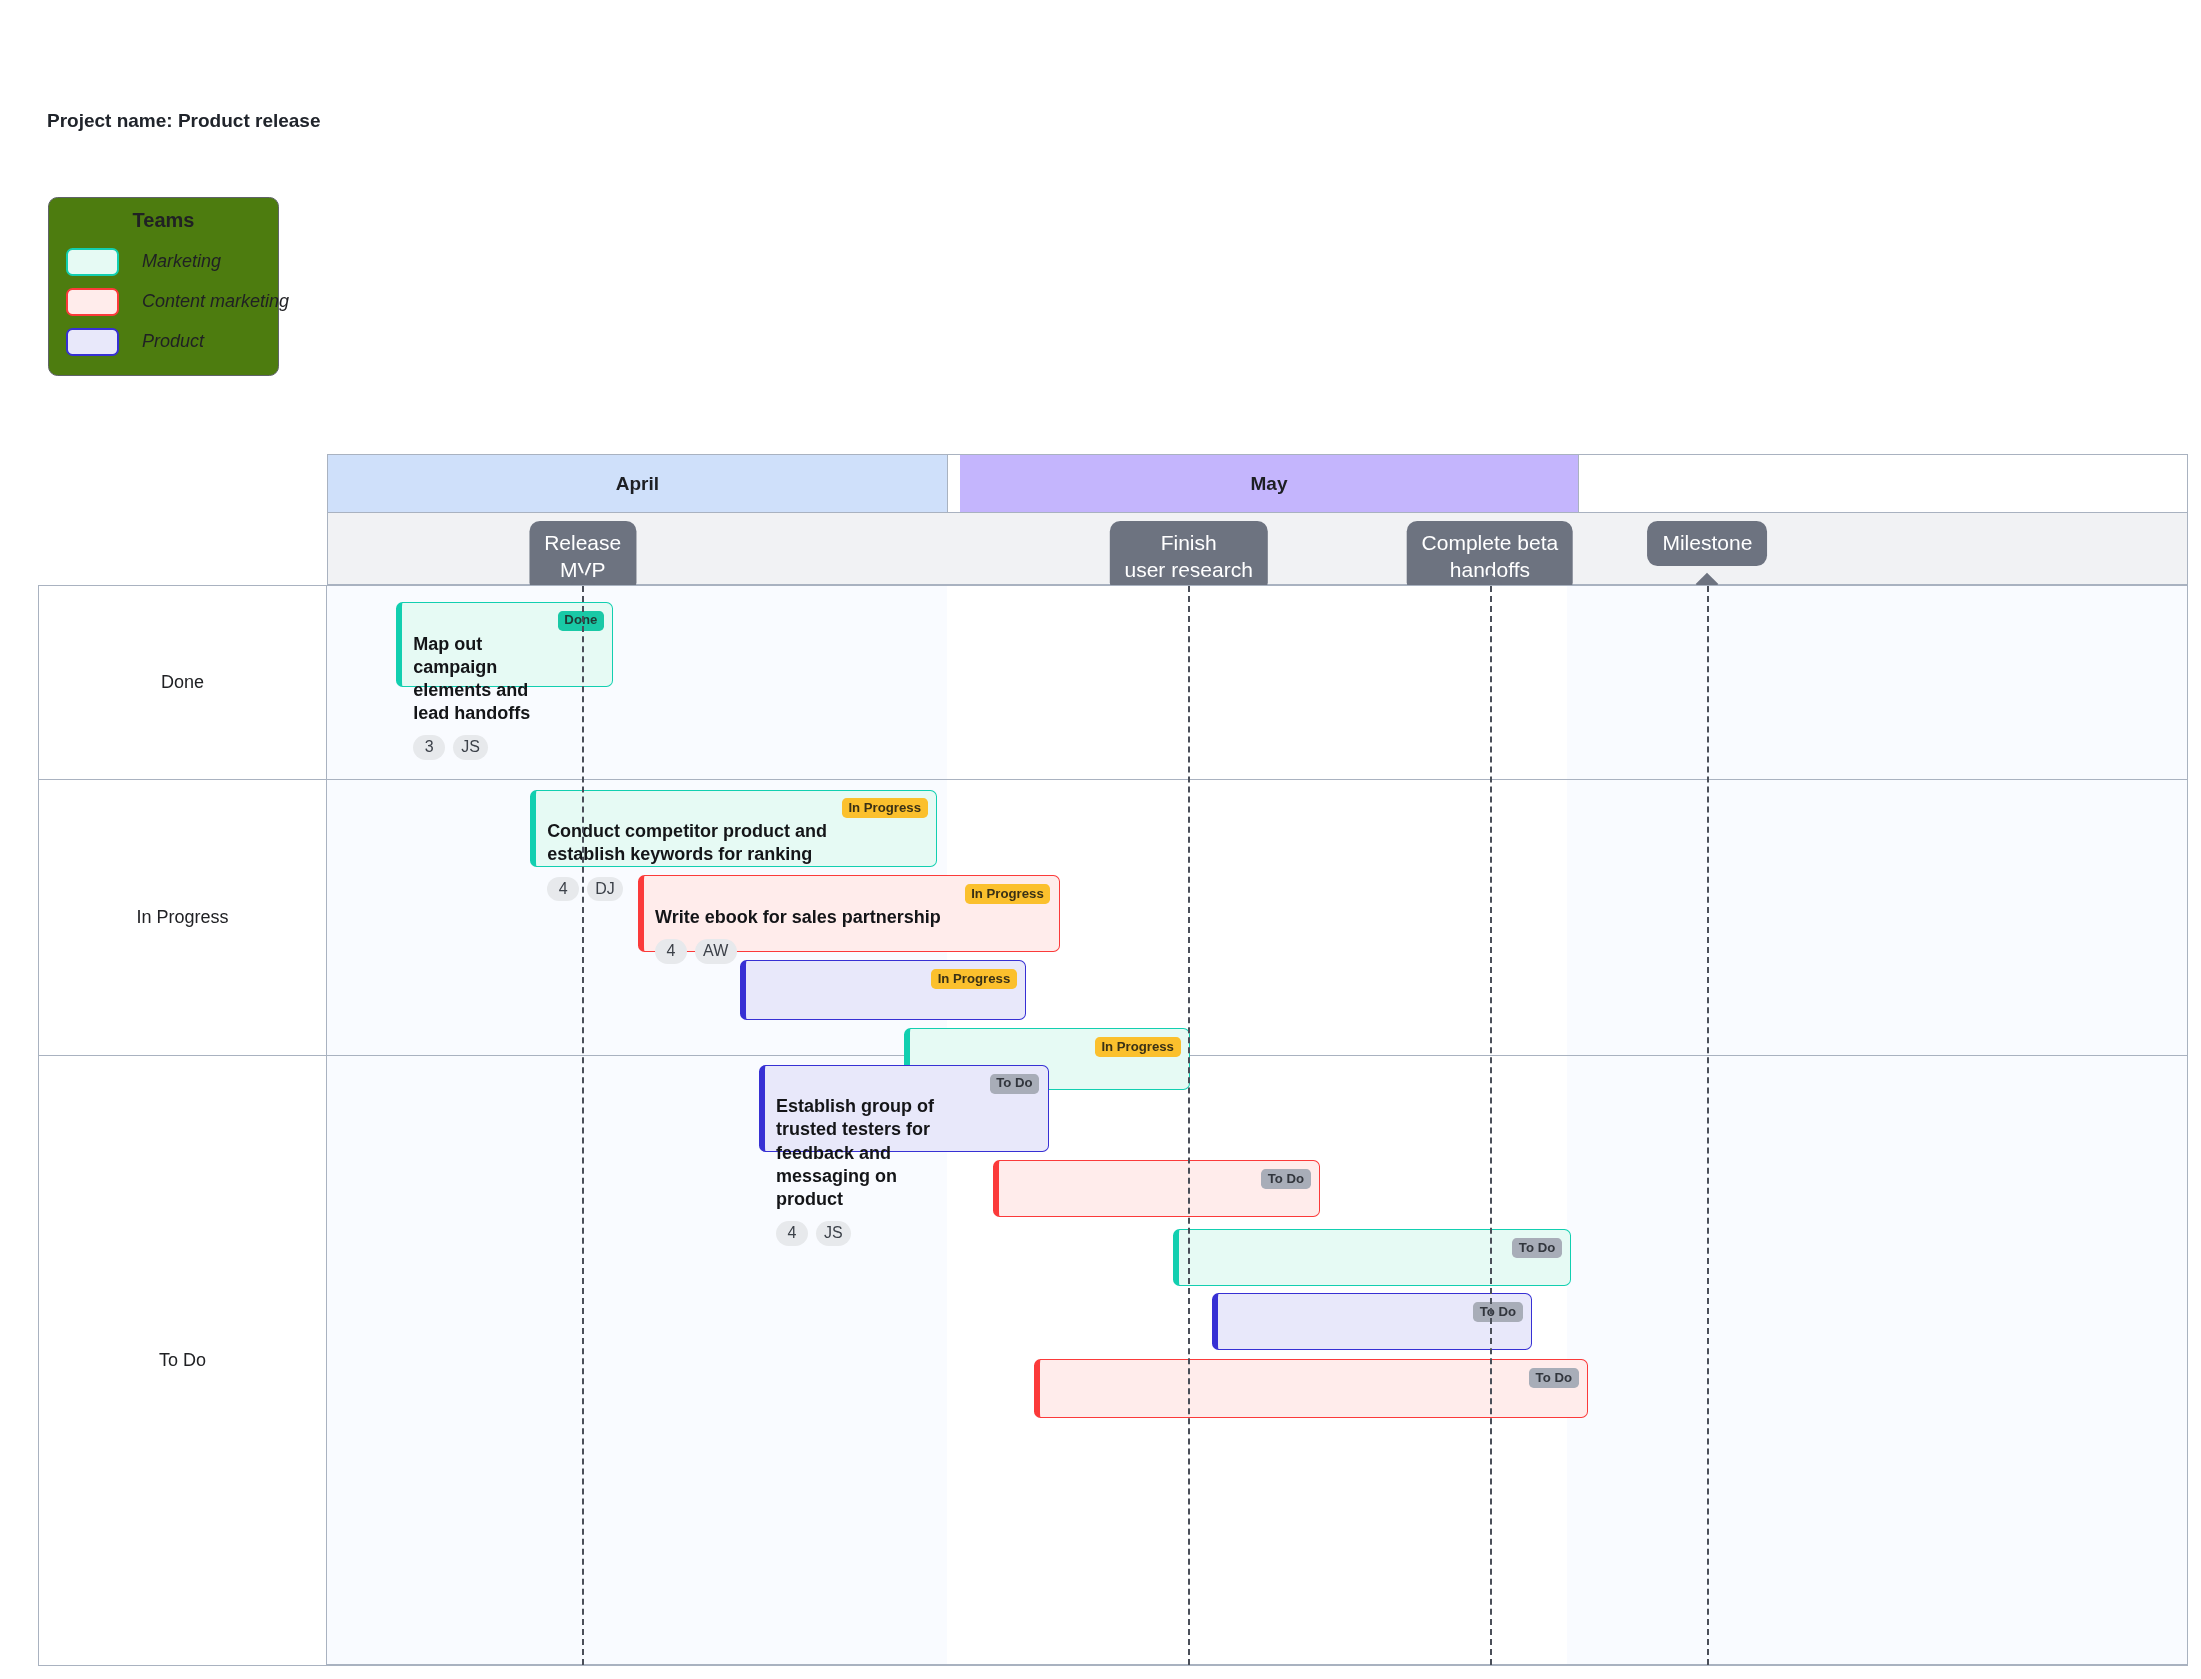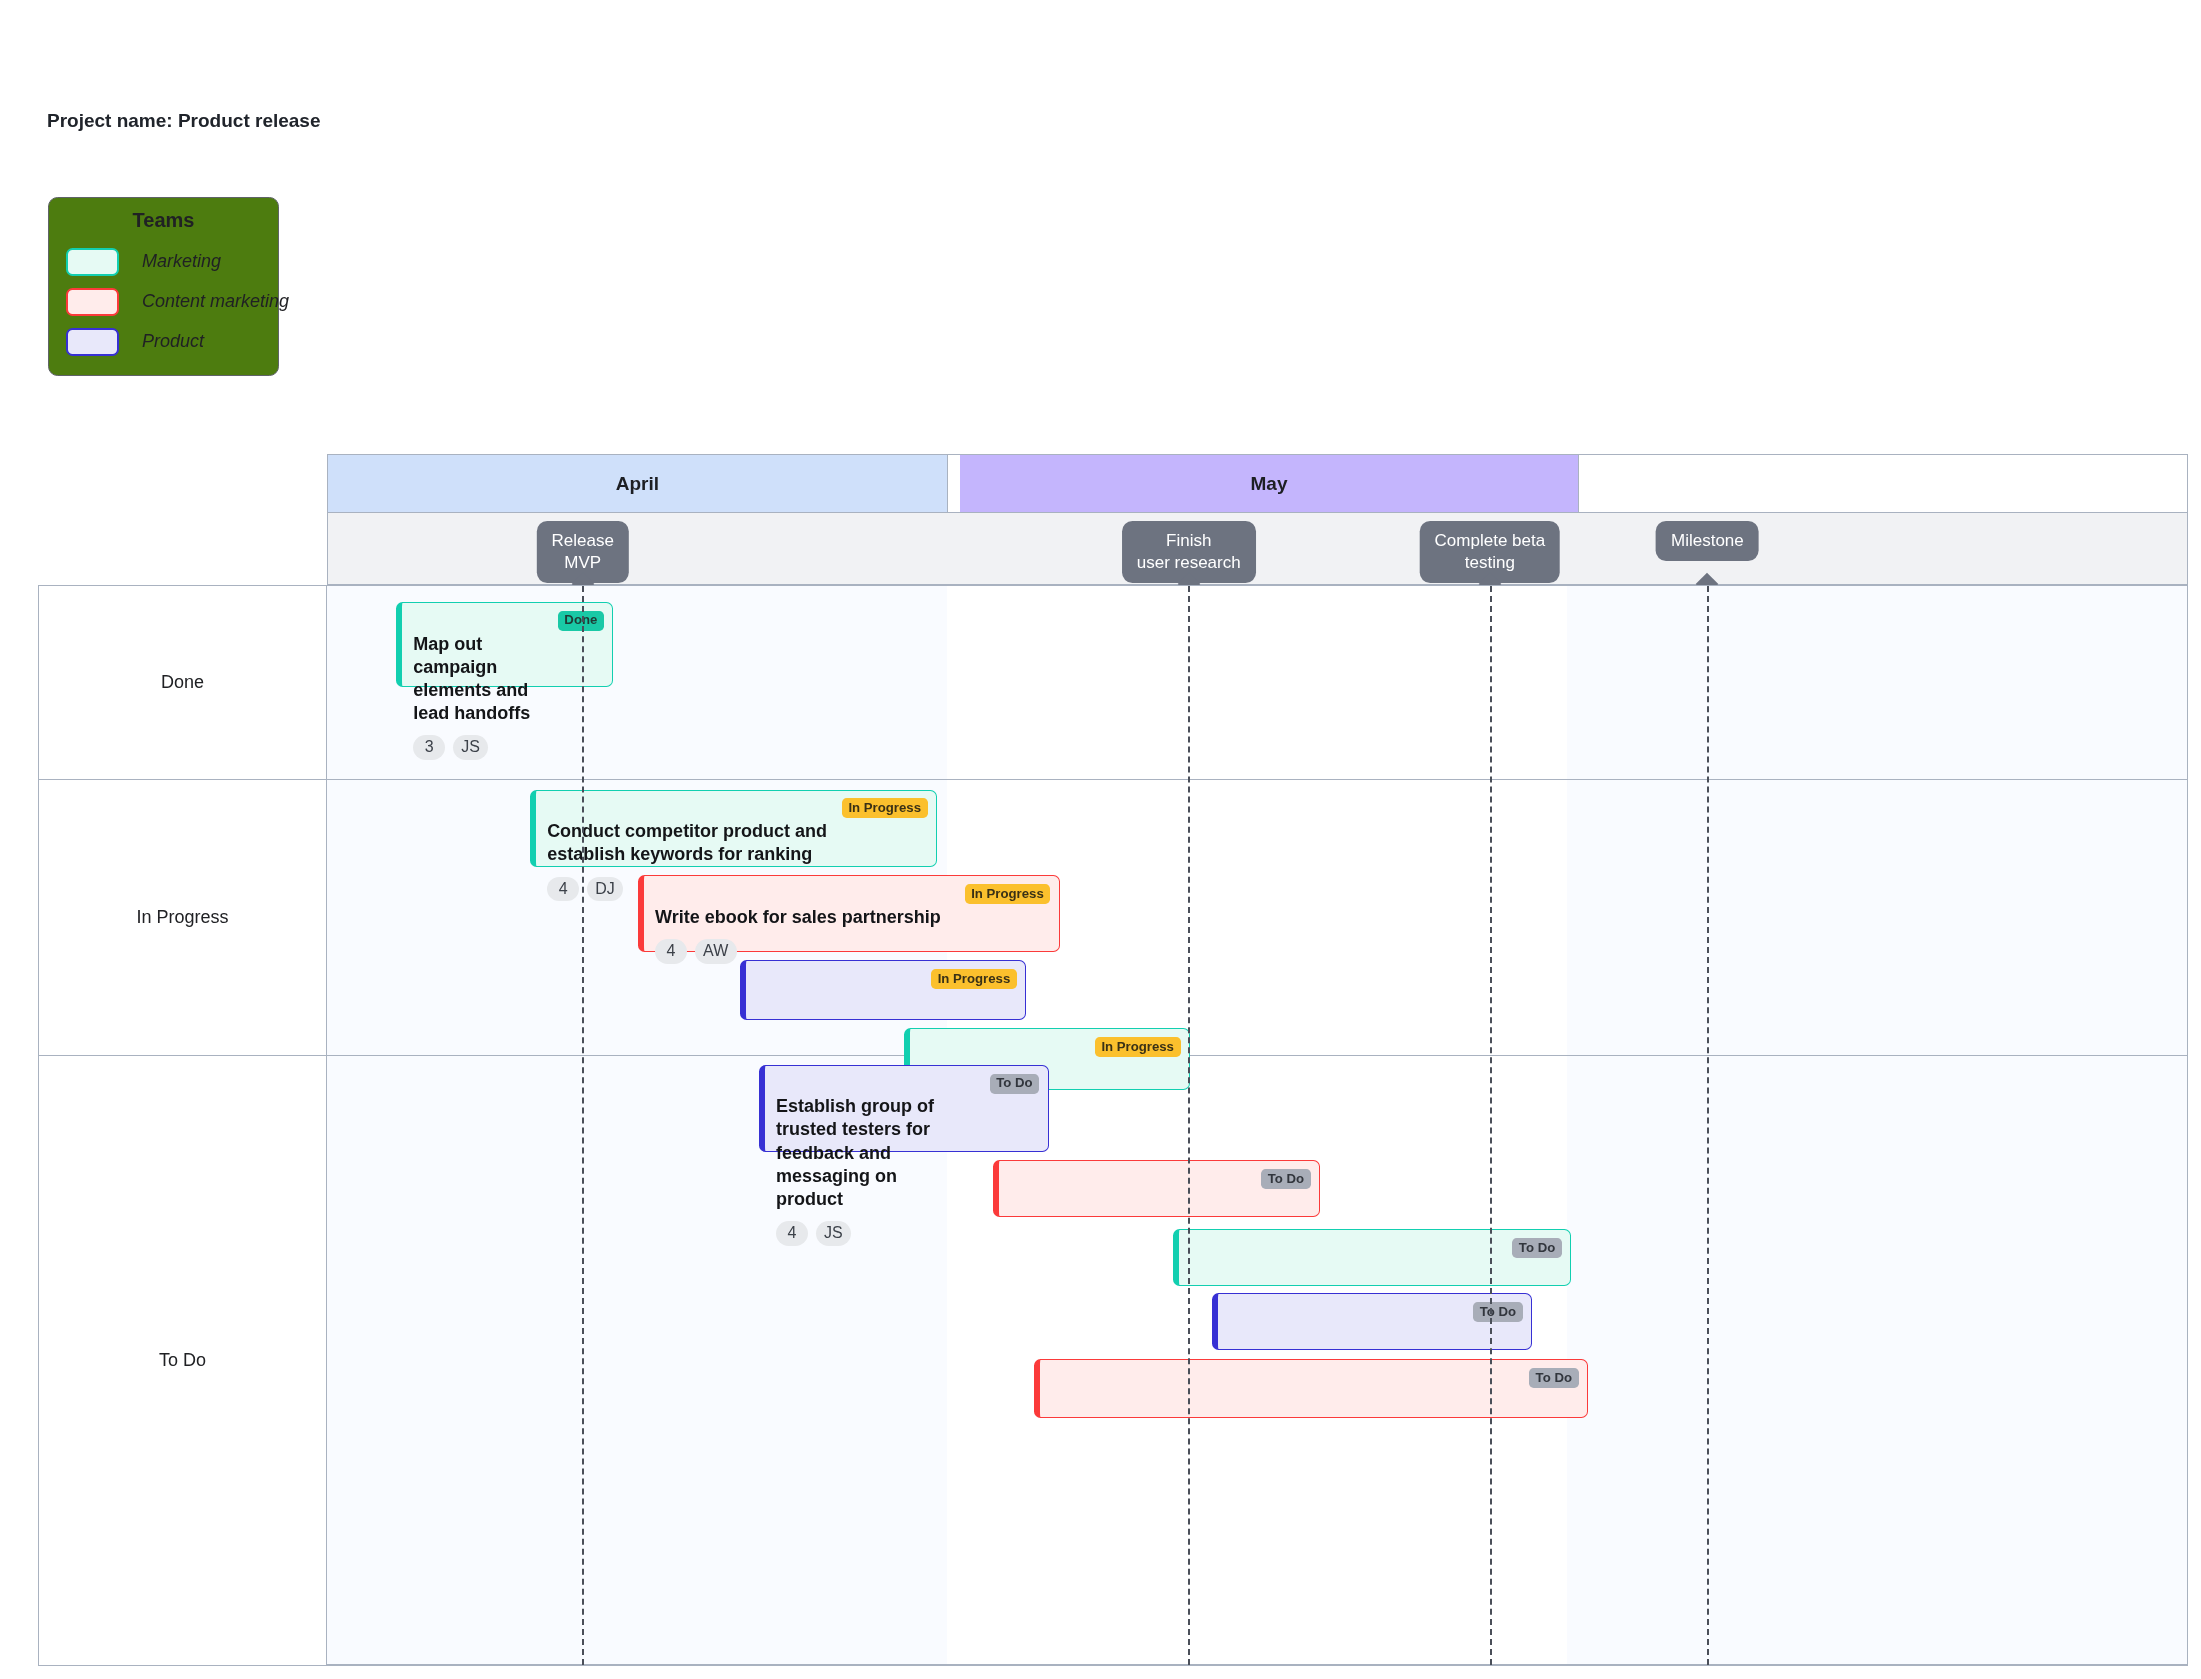--- a/index.html
+++ b/index.html
@@ -145,21 +145,21 @@
     border-bottom: 1.9px solid #a9b2c0;
     background: #f1f2f4;
   }
   .milestone-pill {
     position: absolute;
     top: 7.6px;
     transform: translateX(-50%);
     background: #6d7380;
     color: #ffffff;
     border-radius: 10.4px;
-    font-size: 17px;
+    font-size: 21px;
     line-height: 1.28;
     text-align: center;
     padding: 9.5px 15px;
     white-space: pre-line;
     box-sizing: border-box;
   }
   .milestone-diamond {
     position: absolute;
     width: 16px;
     height: 16px;
@@ -292,21 +292,21 @@
         <div class="month-cell" style="width: 33.3333%; background: #c4b5fd; border-right: 1.9px solid rgb(169, 178, 192); margin-left: 12px;">May</div>
       </div>
     <div id="milestone-band">
         <div class="milestone-pill" style="left: 13.7%;">Release
 MVP</div>
         <div class="milestone-diamond" style="left: 13.7%;"></div>
         <div class="milestone-pill" style="left: 46.3%;">Finish
 user research</div>
         <div class="milestone-diamond" style="left: 46.3%;"></div>
         <div class="milestone-pill" style="left: 62.5%;">Complete beta
-testing</div>
+handoffs</div>
         <div class="milestone-diamond" style="left: 62.5%;"></div>
         <div class="milestone-pill" style="left: 74.2%;">Milestone</div>
         <div class="milestone-diamond" style="left: 74.2%;"></div>
       </div>
     <div id="grid-body">
         <div class="month-band" style="left: 0%; width: 33.3333%; background: rgb(249, 251, 255); border-right: 1.9px solid rgb(226, 230, 238);"></div>
         <div class="month-band" style="left: 33.3333%; width: 33.3333%; background: rgb(255, 255, 255); border-right: 1.9px solid rgb(226, 230, 238);"></div>
         <div class="month-band" style="left: 66.6667%; width: 33.3333%; background: rgb(249, 251, 255);"></div>
         <div class="row-band" style="top: 0%; height: 18%;">
           <div class="task-bar" style="left: 3.7%; width: 11.7%; top: 16px; height: 85px; background: rgb(230, 250, 244); border-color: rgb(18, 207, 176); border-left-width: 6.6px; border-left-style: solid;">

